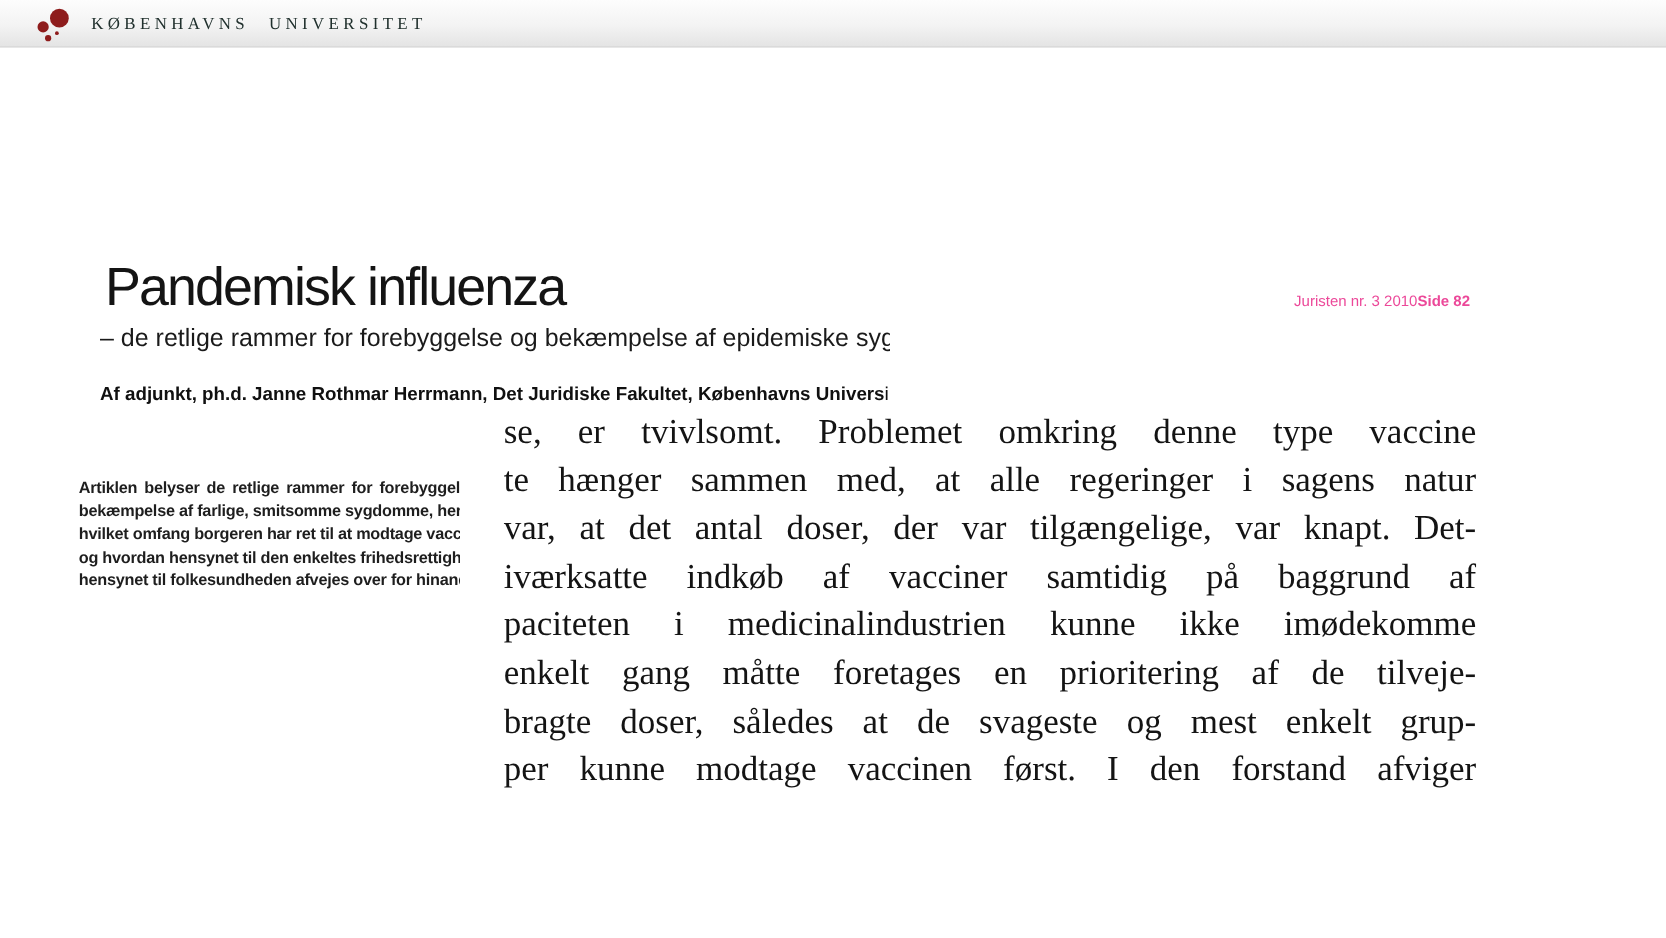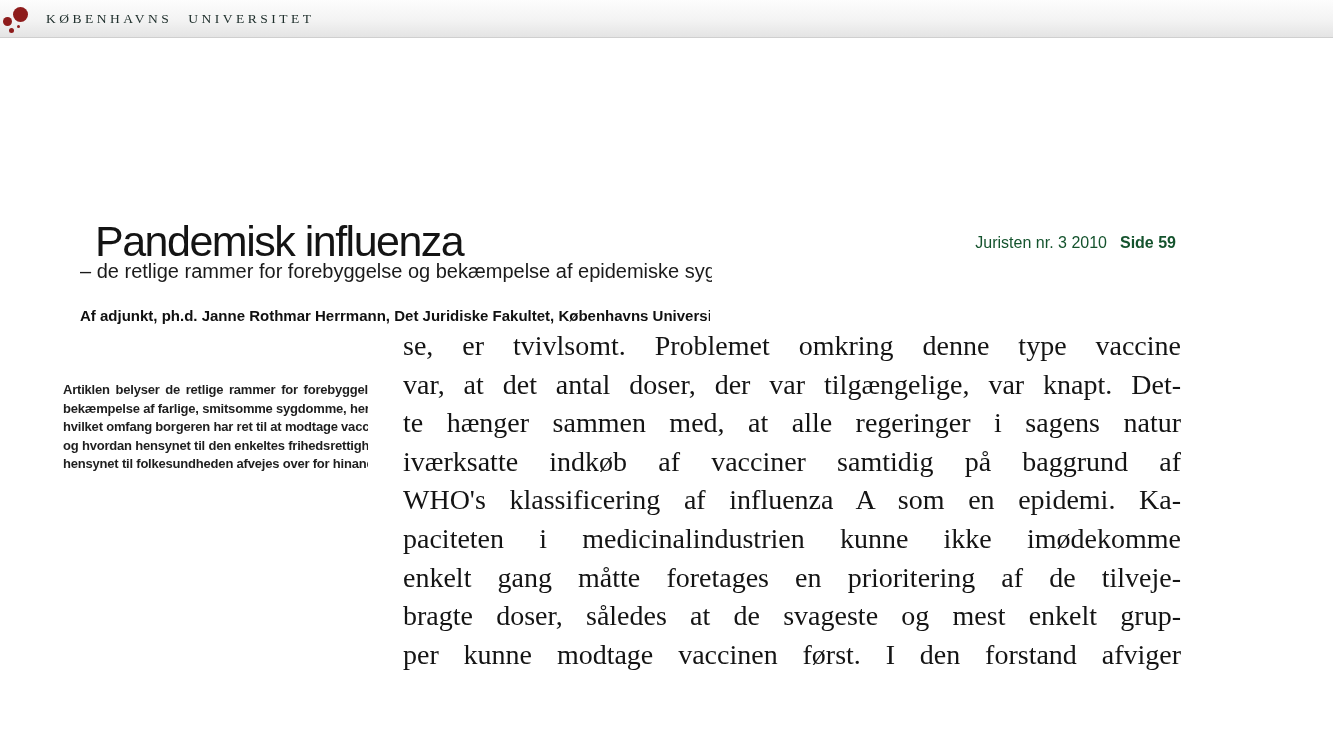--- a/index.html
+++ b/index.html
@@ -12,43 +12,43 @@
     color:#161616;
   }
   
   .ku-header{
     position:absolute;top:0;left:0;right:0;height:37px;
     background:linear-gradient(to bottom,var(--header-top,#fdfdfd) 0%,#f3f3f3 55%,var(--header-bottom,#e4e4e4) 100%);
     border-bottom:1px solid var(--header-border,#cfcfcf);
   }
   .brand{
     display:flex;align-items:center;height:100%;
-    gap:14px;text-decoration:none;cursor:pointer;
+    padding-left:27px;gap:14px;text-decoration:none;cursor:pointer;
   }
   .logo{position:relative;width:32px;height:34px;flex:0 0 auto;}
   .logo .d{position:absolute;border-radius:50%;background:var(--brand-red,#8e1c1c);}
   .logo .d1{left:13px;top:5px;width:15px;height:15px;}
   .logo .d2{left:3px;top:15px;width:9px;height:9px;}
   .logo .d3{left:9px;top:26px;width:5px;height:5px;}
   .logo .d4{left:17px;top:23px;width:3px;height:3px;}
   .wordmark{
     font-family:"Liberation Serif",serif;
     font-size:13.5px;letter-spacing:3.5px;word-spacing:9px;
     color:var(--header-text,#20302d);padding-top:1px;
   }
   
   .title{
-    position:absolute;left:80px;top:200px;margin:15px;
+    position:absolute;left:80px;top:200px;margin:4px;
     font-size:43px;line-height:52px;font-weight:400;letter-spacing:-1.5px;
     color:#141414;white-space:nowrap;
   }
   .journal-ref{
     position:absolute;top:234px;right:157px;
-    display:flex;gap:13px;align-items:baseline;
-    font-size:16px;color:#14532d;white-space:nowrap;
+    display:flex;align-items:baseline;
+    font-size:12px;color:#ec4899;white-space:nowrap;
   }
   .journal-ref .page-ref{font-weight:700;}
   .subtitle{
     position:absolute;left:80px;top:259px;width:632px;
     font-size:20px;line-height:24px;color:#1a1a1a;
     white-space:nowrap;overflow:hidden;
   }
   .byline{
     position:absolute;left:80px;top:307px;width:630px;
     font-size:15px;font-weight:700;color:#101010;
@@ -90,41 +90,40 @@
       <span class="wordmark">KØBENHAVNS UNIVERSITET</span>
     </a>
   </header>
 
   <main>
 
     <h1 class="title">Pandemisk influenza</h1>
 
     <div class="journal-ref">
       <span>Juristen nr. 3 2010</span>
-      <span class="page-ref">Side 59</span>
+      <span class="page-ref">Side 82</span>
     </div>
 
     <div class="subtitle">– de retlige rammer for forebyggelse og bekæmpelse af epidemiske sygdomm</div>
 
     <div class="byline">Af adjunkt, ph.d. Janne Rothmar Herrmann, Det Juridiske Fakultet, Københavns Universit</div>
 
     <div class="abstract">
       <div class="abs-line">Artiklen belyser de retlige rammer for forebyggel</div>
       <div class="abs-line">bekæmpelse af farlige, smitsomme sygdomme, herun</div>
       <div class="abs-line">hvilket omfang borgeren har ret til at modtage vaccin</div>
       <div class="abs-line">og hvordan hensynet til den enkeltes frihedsrettighed</div>
       <div class="abs-line">hensynet til folkesundheden afvejes over for hinanden</div>
     </div>
 
     <div class="body-col">
       <div class="body-line">se, er tvivlsomt. Problemet omkring denne type vaccine</div>
+      <div class="body-line">te hænger sammen med, at alle regeringer i sagens natur</div>
       <div class="body-line">var, at det antal doser, der var tilgængelige, var knapt. Det-</div>
-      <div class="body-line">te hænger sammen med, at alle regeringer i sagens natur</div>
       <div class="body-line">iværksatte indkøb af vacciner samtidig på baggrund af</div>
-      <div class="body-line">WHO's klassificering af influenza A som en epidemi. Ka-</div>
       <div class="body-line">paciteten i medicinalindustrien kunne ikke imødekomme</div>
       <div class="body-line">enkelt gang måtte foretages en prioritering af de tilveje-</div>
       <div class="body-line">bragte doser, således at de svageste og mest enkelt grup-</div>
       <div class="body-line">per kunne modtage vaccinen først. I den forstand afviger</div>
     </div>
 
   </main>
 </div>
 
 </body></html>

